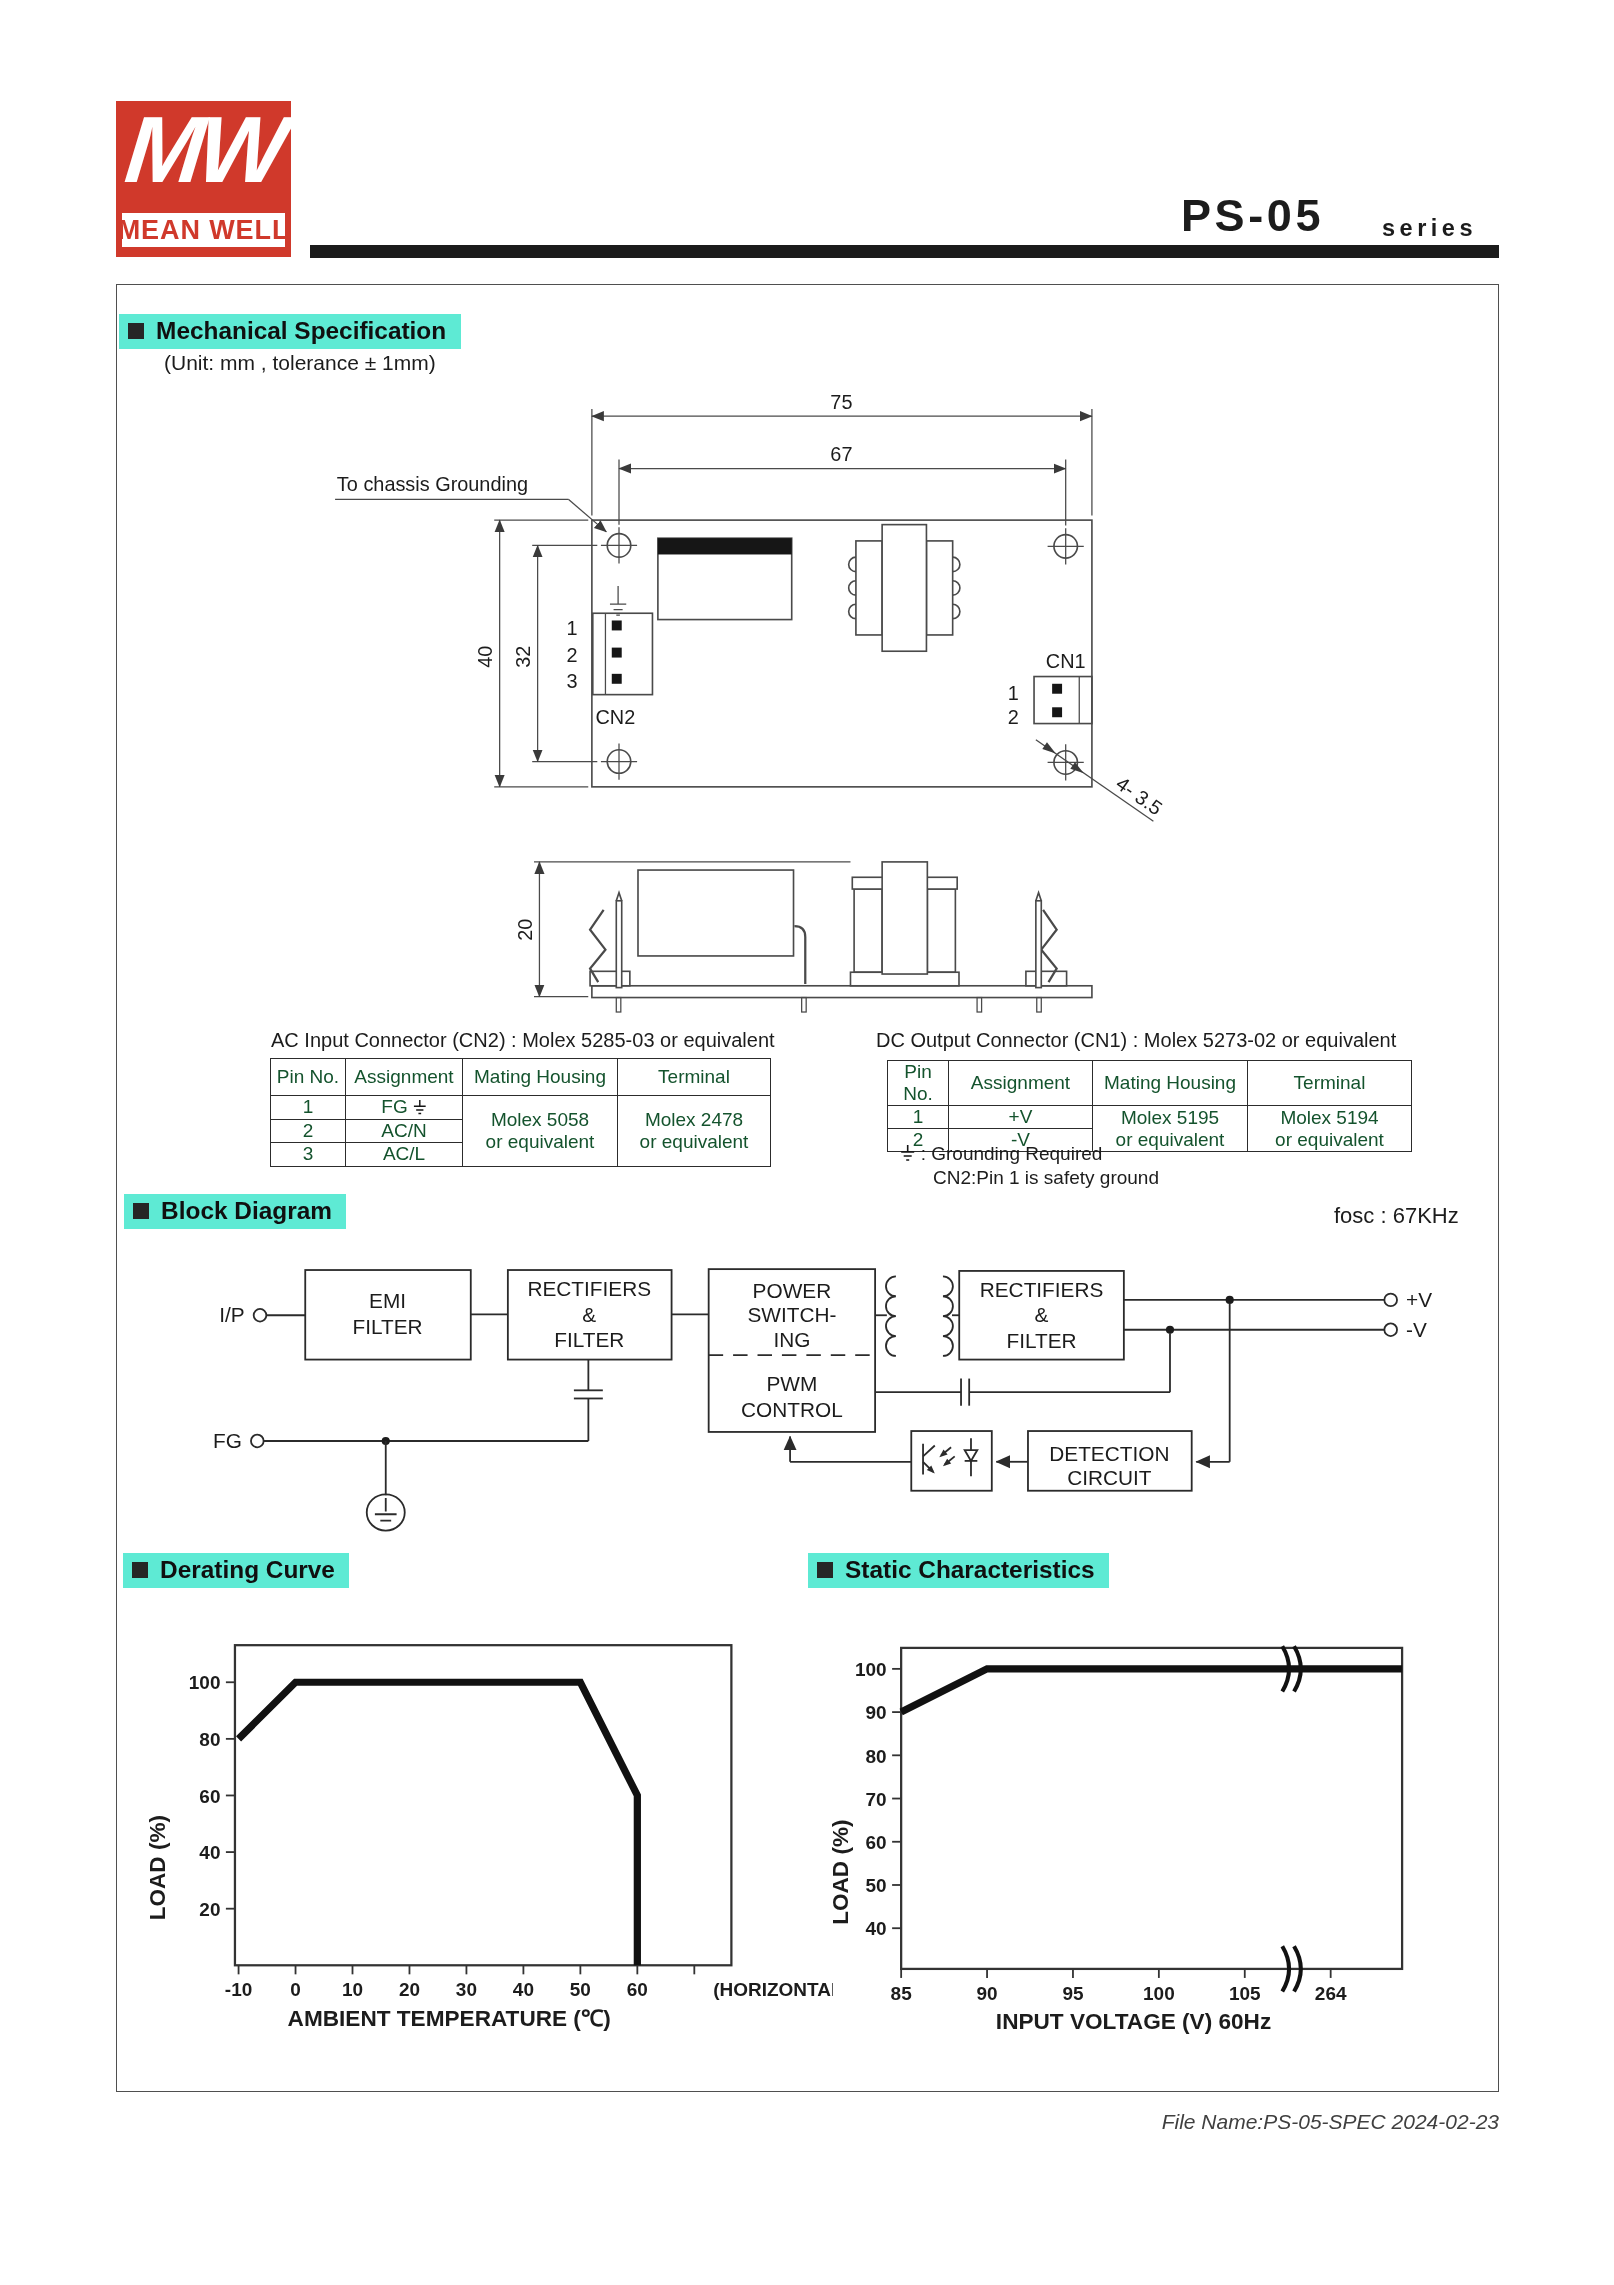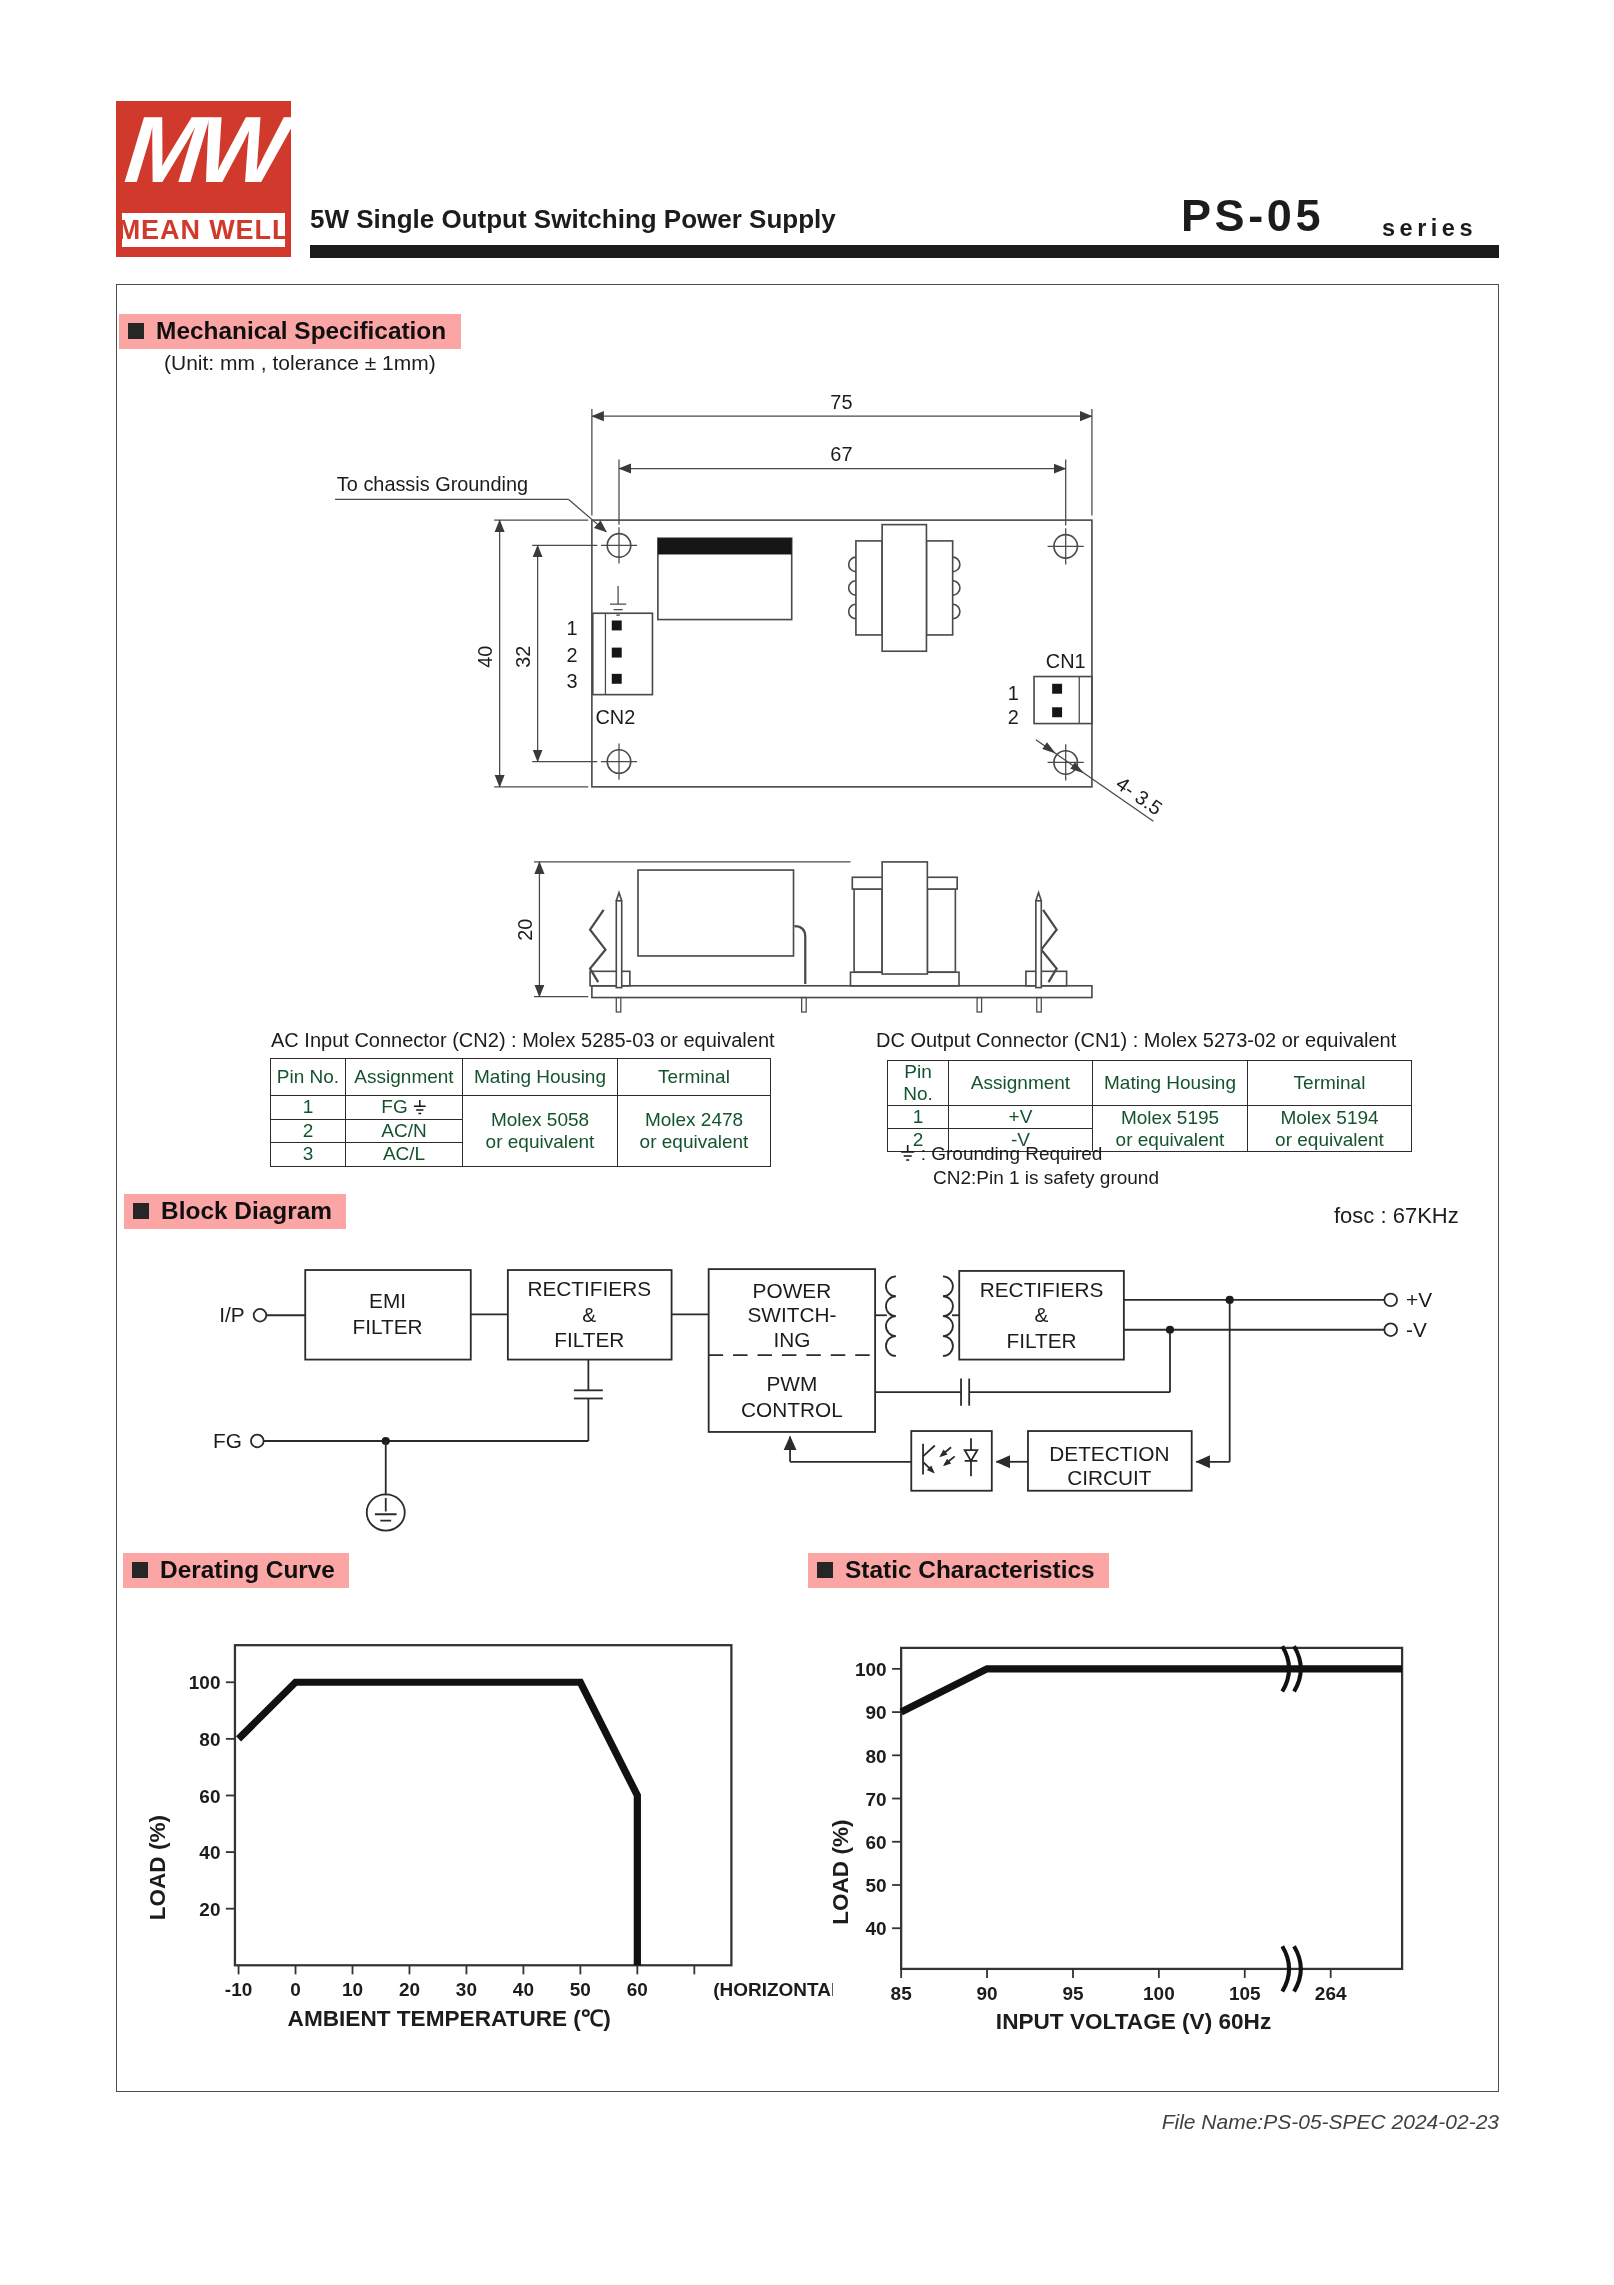--- a/index.html
+++ b/index.html
@@ -13,21 +13,21 @@
            transform:skewX(-6deg);}
   .logo-band{position:absolute;left:6.3px;right:6.3px;bottom:10px;height:34px;background:#fff;
              display:flex;align-items:center;justify-content:center;color:#d0392b;
              font-weight:bold;font-size:27px;letter-spacing:0.9px;white-space:nowrap;}
   .doc-title{left:310px;top:204px;font-size:26px;font-weight:bold;letter-spacing:0px;}
   .series-name{left:1181px;top:190px;font-size:45px;font-weight:bold;letter-spacing:3.6px;}
   .series-suffix{left:1382px;top:215px;font-size:23.5px;font-weight:bold;letter-spacing:4.5px;}
   .title-bar{left:310px;top:245px;width:1189px;height:12.7px;background:#1b1b1b;}
   .content-border{left:116px;top:284px;width:1383px;height:1808px;border:1.8px solid #4f4f4f;box-sizing:border-box;}
   
-  .sec-head{display:inline-flex;align-items:center;gap:11.8px;background:#fca5a5;
+  .sec-head{display:inline-flex;align-items:center;gap:11.8px;background:#5eead4;
             font-weight:bold;font-size:24.4px;color:#101010;padding:2.7px 14.5px 4.5px 9px;white-space:nowrap;}
   .sec-head .sq{width:16.3px;height:16.3px;background:#262626;flex:0 0 auto;}
   .unit-note{left:164px;top:351px;font-size:21px;}
   
   .tbl-title{font-size:20px;white-space:nowrap;}
   table.spec{border-collapse:collapse;table-layout:fixed;font-size:19px;text-align:center;color:#14532d;}
   table.spec td{border:1.8px solid #2c2c2c;padding:0;vertical-align:middle;line-height:22px;}
   .gnd-note{font-size:19px;line-height:23.5px;}
   .gnd-note .l2{margin-left:33px;}
   .gicon{display:inline-block;vertical-align:-1.8px;}
@@ -44,21 +44,20 @@
 </style>
 </head>
 <body>
 
 <div id="page">
 
   <div class="abs logo">
     <div class="logo-mw">MW</div>
     <div class="logo-band">MEAN WELL</div>
   </div>
-  <div class="abs doc-title">5W Single Output Switching Power Supply</div>
   <div class="abs series-name">PS-05</div>
   <div class="abs series-suffix">series</div>
   <div class="abs title-bar"></div>
 
   <div class="abs content-border"></div>
 
   <div class="abs sec-head" style="left:119px;top:314px;">
     <span class="sq"></span>
     <span>Mechanical Specification</span>
   </div>

